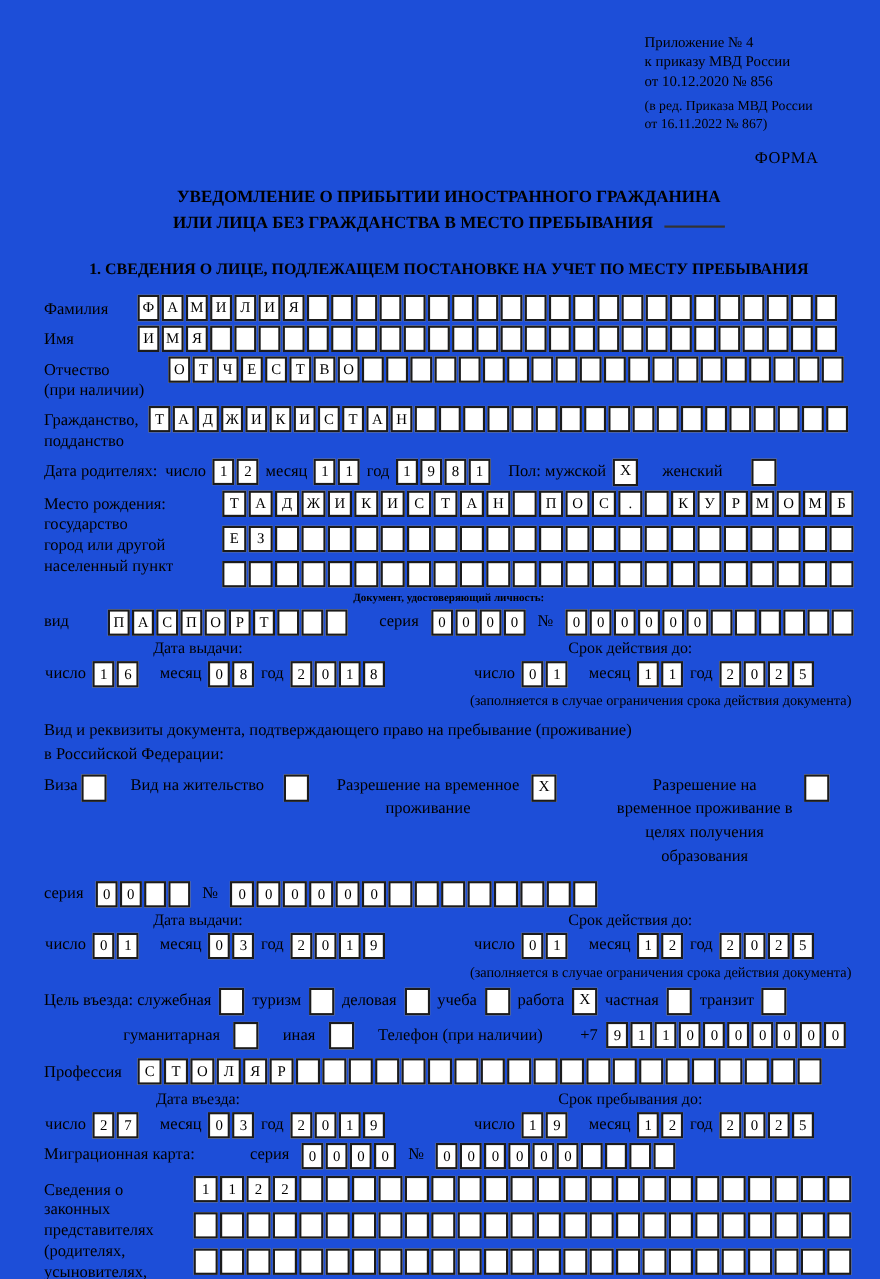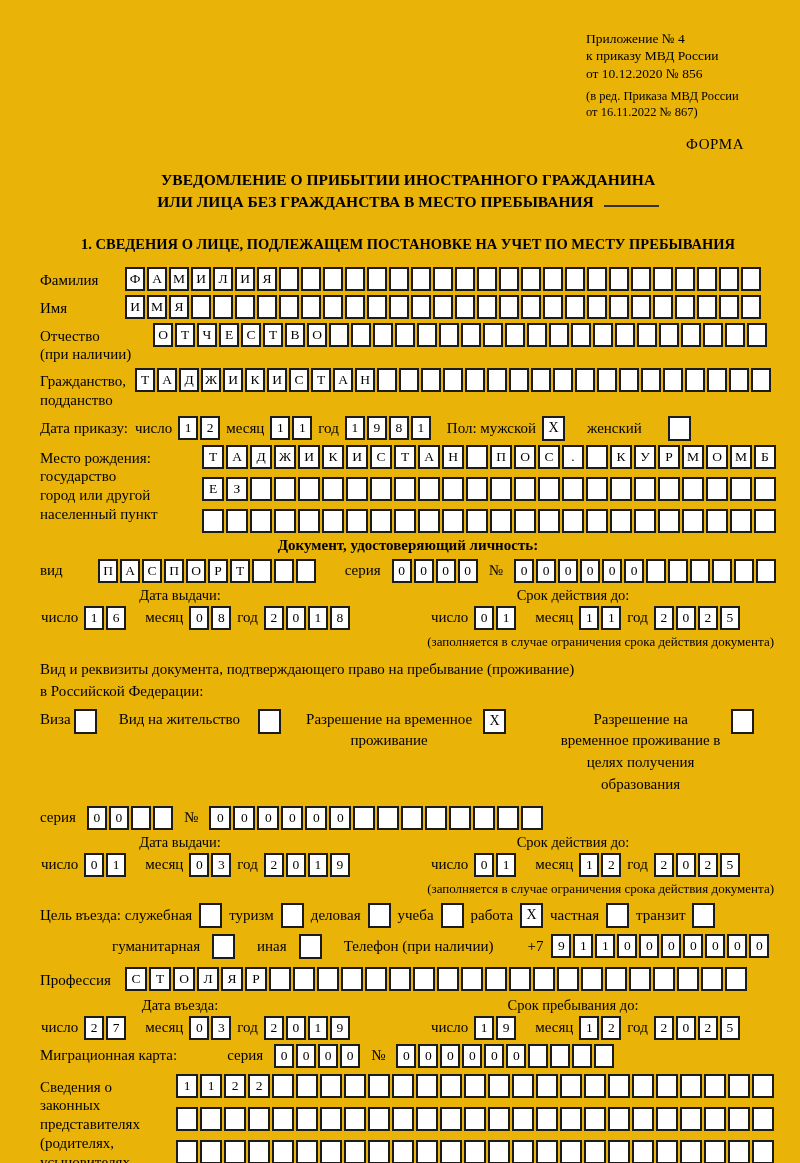--- a/index.html
+++ b/index.html
@@ -1,18 +1,18 @@
 <!DOCTYPE html>
 <html><head>
 <meta charset="utf-8">
 <style>
   html,body{margin:0;padding:0;background:#fff;}
   .page{
     width:800px;height:1163px;box-sizing:border-box;
-    padding:30px 24px 0 40px;background:#eab308;color:#000;
+    padding:30px 24px 0 40px;background:#1d4ed8;color:#000;
     font-family:"Liberation Serif","DejaVu Serif",serif;font-size:15px;
     overflow:hidden;position:relative;
   }
   .annot{margin-left:auto;width:190px;line-height:1.28;font-size:13.5px;}
   .annot .small{font-size:12.5px;}
   .annot .gap{height:6px;}
   .forma{text-align:right;padding-right:32px;font-weight:normal;font-size:15px;margin-top:16px;letter-spacing:.5px;}
   .title{text-align:center;font-weight:bold;font-size:15.5px;line-height:1.45;margin-top:16px;}
   .title .blank{display:inline-block;width:55px;border-bottom:2px solid #333;height:14px;margin-left:10px;}
   .sect{text-align:center;font-weight:bold;font-size:14.5px;margin-top:22px;margin-bottom:14px;}
@@ -33,21 +33,21 @@
   }
   .dg{display:flex;align-items:center;gap:5px;flex:0 0 auto;}
   .dg .t{padding:0 1px;}
   .halves{display:flex;margin-bottom:4px;}
   .half-l{width:390px;flex:0 0 auto;display:flex;align-items:center;}
   .half-r{flex:1;display:flex;align-items:center;}
   .subhead{display:flex;margin-bottom:2px;font-size:14.5px;}
   .subhead .sh-l{width:390px;text-align:center;padding-right:110px;box-sizing:border-box;}
   .subhead .sh-r{flex:1;text-align:center;padding-right:60px;}
   .caption{font-size:13px;text-align:right;padding-right:2px;margin:1px 0 6px 0;}
-  .center-head{text-align:center;font-weight:bold;font-size:15px;margin:4px 0 5px 0;}
+  .center-head{text-align:center;font-weight:bold;font-size:10px;margin:4px 0 5px 0;}
   .intro{margin:8px 0 2px 0;line-height:1.5;}
   .optrow{display:flex;align-items:flex-start;margin:6px 0 10px 0;}
   .opt{display:flex;align-items:flex-start;}
   .opt .olbl{line-height:1.45;}
   .opt .ctr{text-align:center;font-family:Liberation Serif, serif;}
   .mt2{margin-top:2px;} .mt6{margin-top:6px;} .mt8{margin-top:8px;}
   .grow{flex:1;}
   .gchk{margin-left:4px;margin-right:14px;}
 </style>
 </head>
@@ -212,21 +212,21 @@
         <span class="cell"></span>
         <span class="cell"></span>
         <span class="cell"></span>
         <span class="cell"></span>
         <span class="cell"></span>
         <span class="cell"></span>
       </div>
   </div>
 
   <div class="row c mt6" style="gap:6px;">
-    <div class="lbl" style="padding-top:0;">Дата приказу:</div>
+    <div class="lbl" style="padding-top:0;">Дата родителях:</div>
     <div class="dg">
       <span class="t">число</span>
       <span class="boxes">
           <span class="cell">1</span>
           <span class="cell">2</span>
         </span>
       <span class="t">месяц</span>
       <span class="boxes">
           <span class="cell">1</span>
           <span class="cell">1</span>

